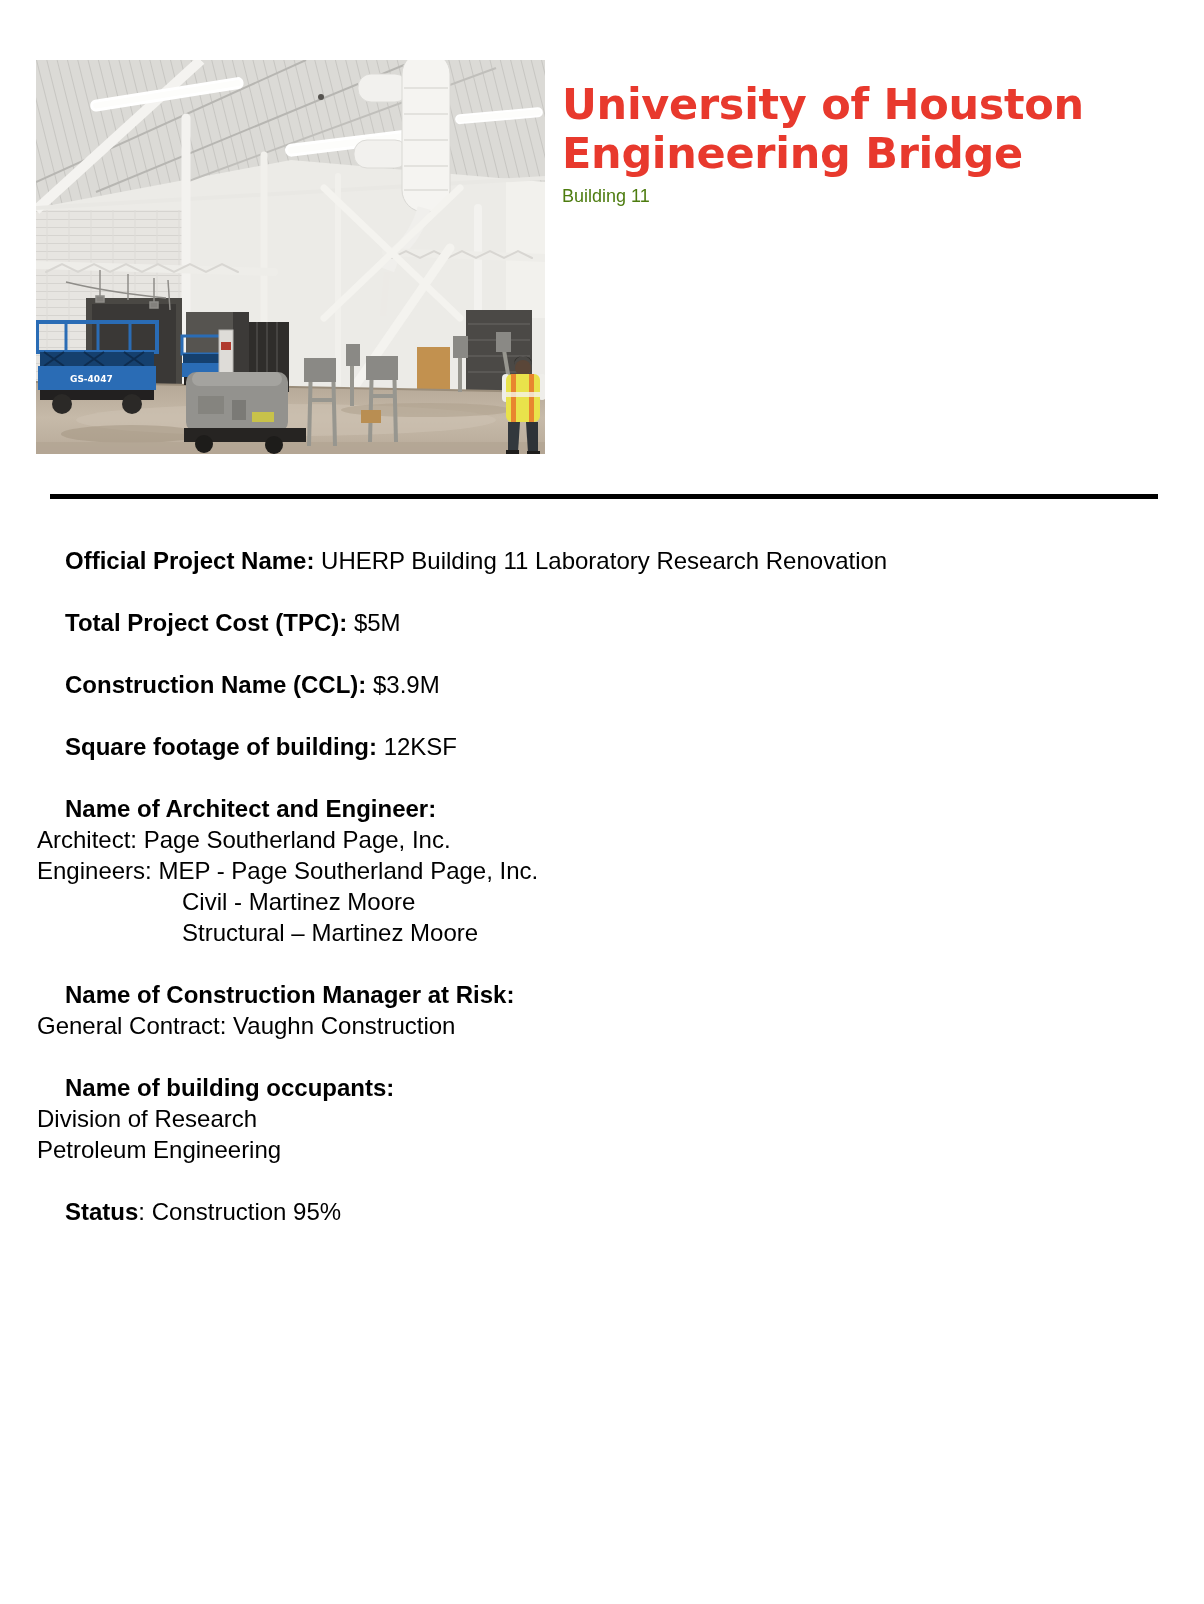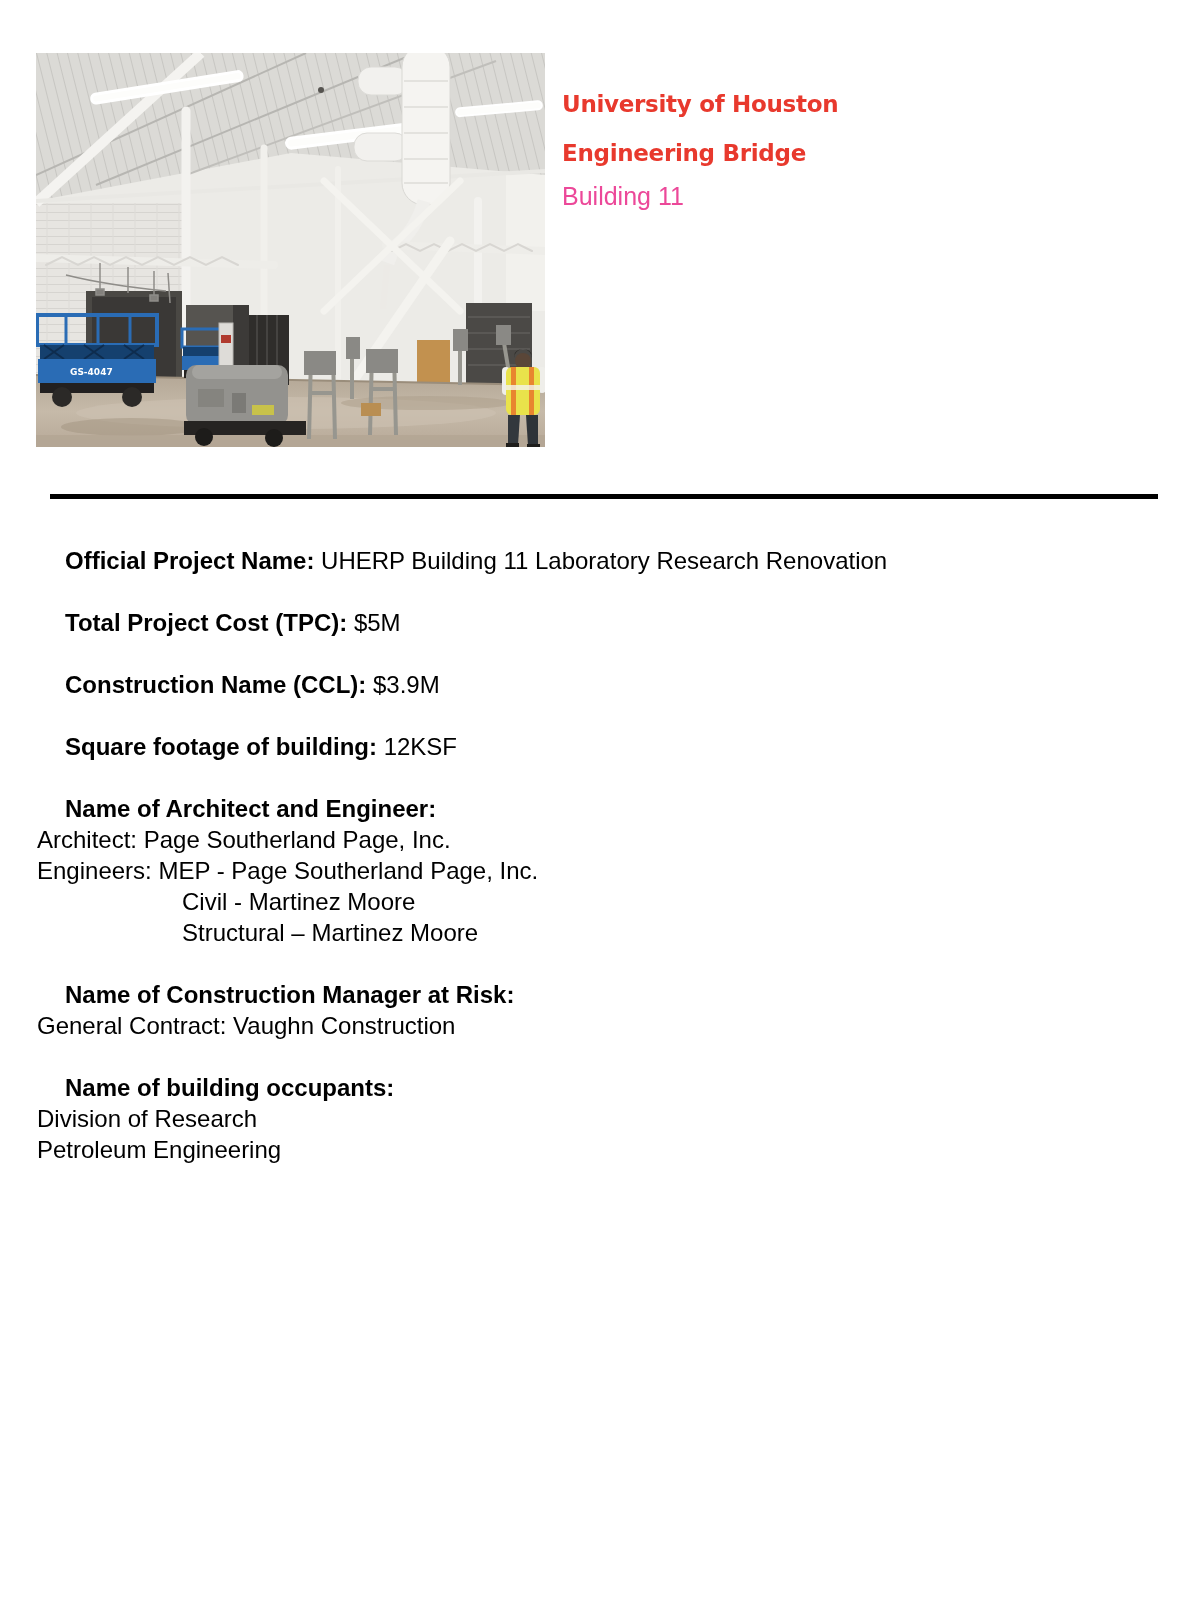--- a/index.html
+++ b/index.html
@@ -1,27 +1,27 @@
 <!DOCTYPE html>
 <html style="--title-red: #e8392d; --divider-black: #000000;"><head>
 <meta charset="utf-8">
 <style>
   html,body { margin:0; padding:0; background:#ffffff; }
   .page {
     position:relative; width:1204px; height:1604px; background:#ffffff;
     font-family:"Liberation Sans", sans-serif; color:#000; overflow:hidden;
   }
-  .photo-wrap { position:absolute; left:36px; top:53px; width:509px; height:316px; }
+  .photo-wrap { position:absolute; left:36px; top:60px; width:509px; height:316px; }
   .photo-wrap svg { display:block; }
   .header { position:absolute; left:562px; top:80px; width:600px; }
   .title {
     margin:0; font-family:"DejaVu Sans", sans-serif; font-weight:bold;
-    font-size:23px; line-height:49px; letter-spacing:-0.3px; color:var(--title-red,#e8392d);
+    font-size:43px; line-height:49px; letter-spacing:-0.3px; color:var(--title-red,#e8392d);
   }
-  .subtitle { font-size:25px; line-height:31px; color:#ec4899; margin-top:3px; }
+  .subtitle { font-size:18px; line-height:31px; color:#4d7c0f; margin-top:3px; }
   .divider {
     position:absolute; left:50px; top:494px; width:1108px; height:5px;
     background:var(--divider-black,#000); border:none; margin:0; padding:0;
   }
   .body { position:absolute; left:37px; top:545px; width:1130px; font-size:24px; line-height:31px; }
   .section { margin:0 0 31px 0; }
   .section b { font-weight:bold;margin-left:28px; }
   .indent { padding-left:145px; }
 </style>
 </head>
@@ -220,15 +220,16 @@
   <hr class="divider">
 
   <div class="body" id="sections-root">
       <p class="section"><b>Official Project Name:</b> UHERP Building 11 Laboratory Research Renovation</p>
       <p class="section"><b>Total Project Cost (TPC):</b> $5M</p>
       <p class="section"><b>Construction Name (CCL):</b> $3.9M</p>
       <p class="section"><b>Square footage of building:</b> 12KSF</p>
       <p class="section"><b>Name of Architect and Engineer:</b><br><span>Architect: Page Southerland Page, Inc.</span><br><span>Engineers: MEP - Page Southerland Page, Inc.</span><br><span class="indent">Civil - Martinez Moore</span><br><span class="indent">Structural – Martinez Moore</span></p>
       <p class="section"><b>Name of Construction Manager at Risk:</b><br><span>General Contract: Vaughn Construction</span></p>
       <p class="section"><b>Name of building occupants:</b><br><span>Division of Research</span><br><span>Petroleum Engineering</span></p>
+      <p class="section"><b>Status</b>: Construction 95%</p>
     </div>
 
 </div>
 
 </body></html>

